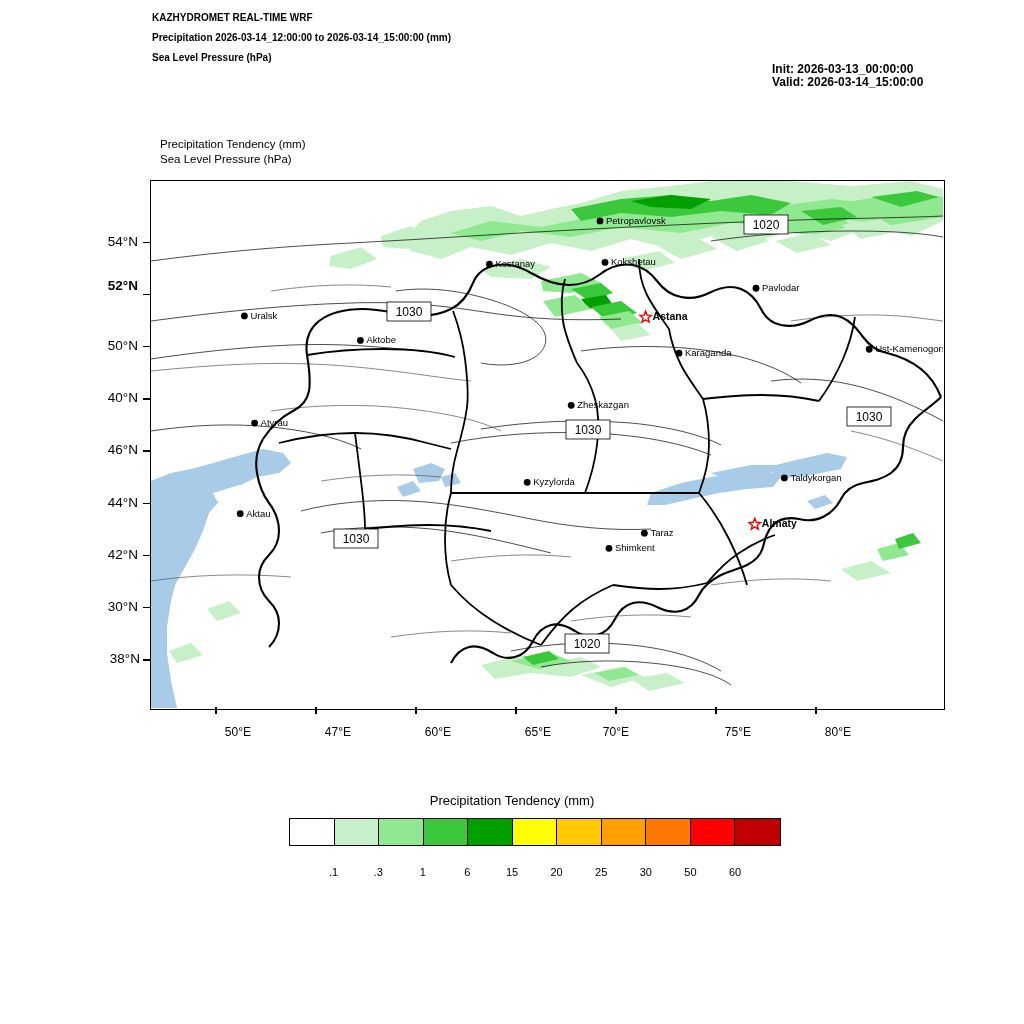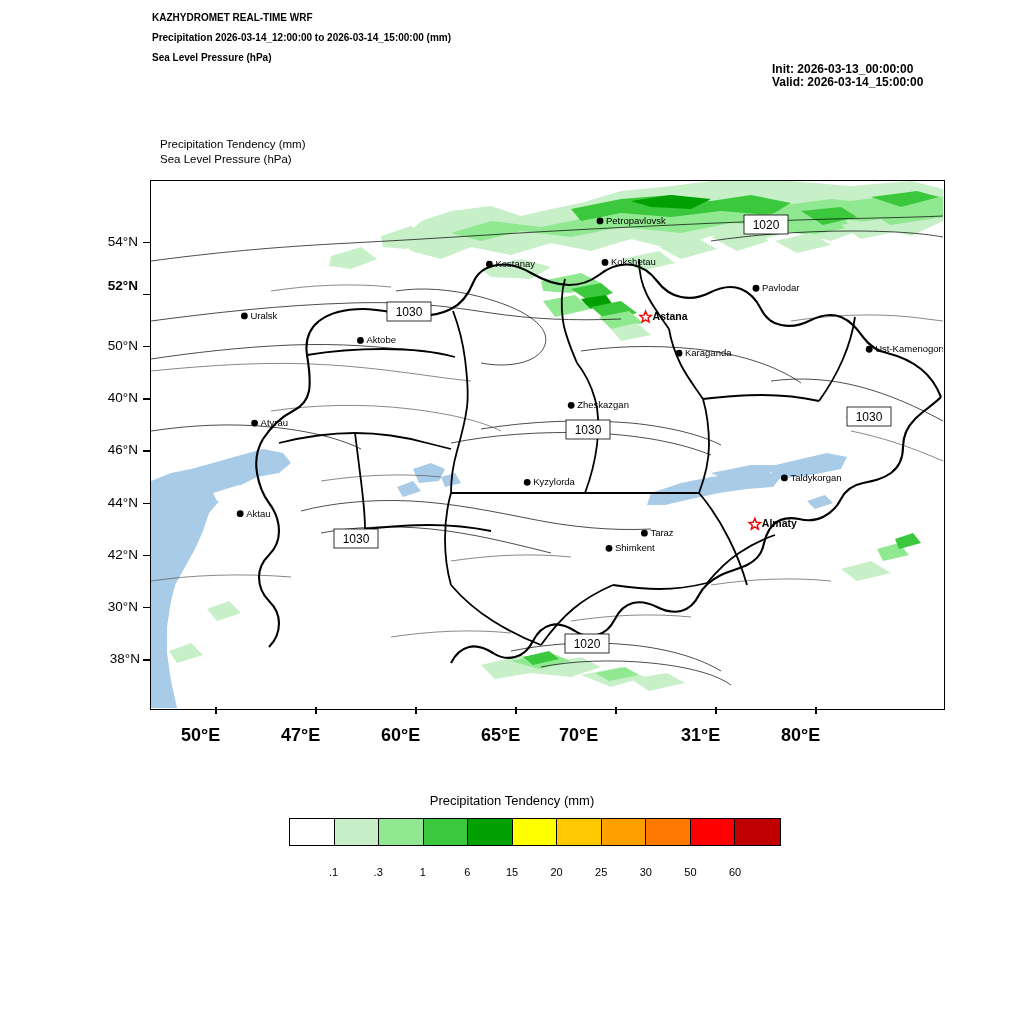--- a/index.html
+++ b/index.html
@@ -74,25 +74,24 @@
     white-space: nowrap;
   }
   .lat-tick {
     position: absolute;
     width: 7px;
     height: 1.5px;
     background: #000;
   }
   .lon-label {
     position: absolute;
-    font-size: 18px;
-    text-align: left;
+    font-size: 12px;
+    text-align: right;
     width: 70px;
     white-space: nowrap;
-    font-weight: bold;
   }
   .lon-tick {
     position: absolute;
     width: 1.5px;
     height: 7px;
     background: #000;
   }
 
   
   #cbar-title {
@@ -436,21 +435,21 @@
     <div class="lon-label" style="left: 181px; top: 725px;">50°E</div>
     <div class="lon-tick" style="left: 215px; top: 707px;"></div>
     <div class="lon-label" style="left: 281px; top: 725px;">47°E</div>
     <div class="lon-tick" style="left: 315px; top: 707px;"></div>
     <div class="lon-label" style="left: 381px; top: 725px;">60°E</div>
     <div class="lon-tick" style="left: 415px; top: 707px;"></div>
     <div class="lon-label" style="left: 481px; top: 725px;">65°E</div>
     <div class="lon-tick" style="left: 515px; top: 707px;"></div>
     <div class="lon-label" style="left: 559px; top: 725px;">70°E</div>
     <div class="lon-tick" style="left: 615px; top: 707px;"></div>
-    <div class="lon-label" style="left: 681px; top: 725px;">31°E</div>
+    <div class="lon-label" style="left: 681px; top: 725px;">75°E</div>
     <div class="lon-tick" style="left: 715px; top: 707px;"></div>
     <div class="lon-label" style="left: 781px; top: 725px;">80°E</div>
     <div class="lon-tick" style="left: 815px; top: 707px;"></div>
   </div>
 
 <div id="cbar-title">Precipitation Tendency (mm)</div>
 <div id="cbar">
     <div class="cbar-cell" style="background: rgb(255, 255, 255);"></div>
     <div class="cbar-cell" style="background: rgb(200, 240, 200);"></div>
     <div class="cbar-cell" style="background: rgb(144, 232, 144);"></div>

